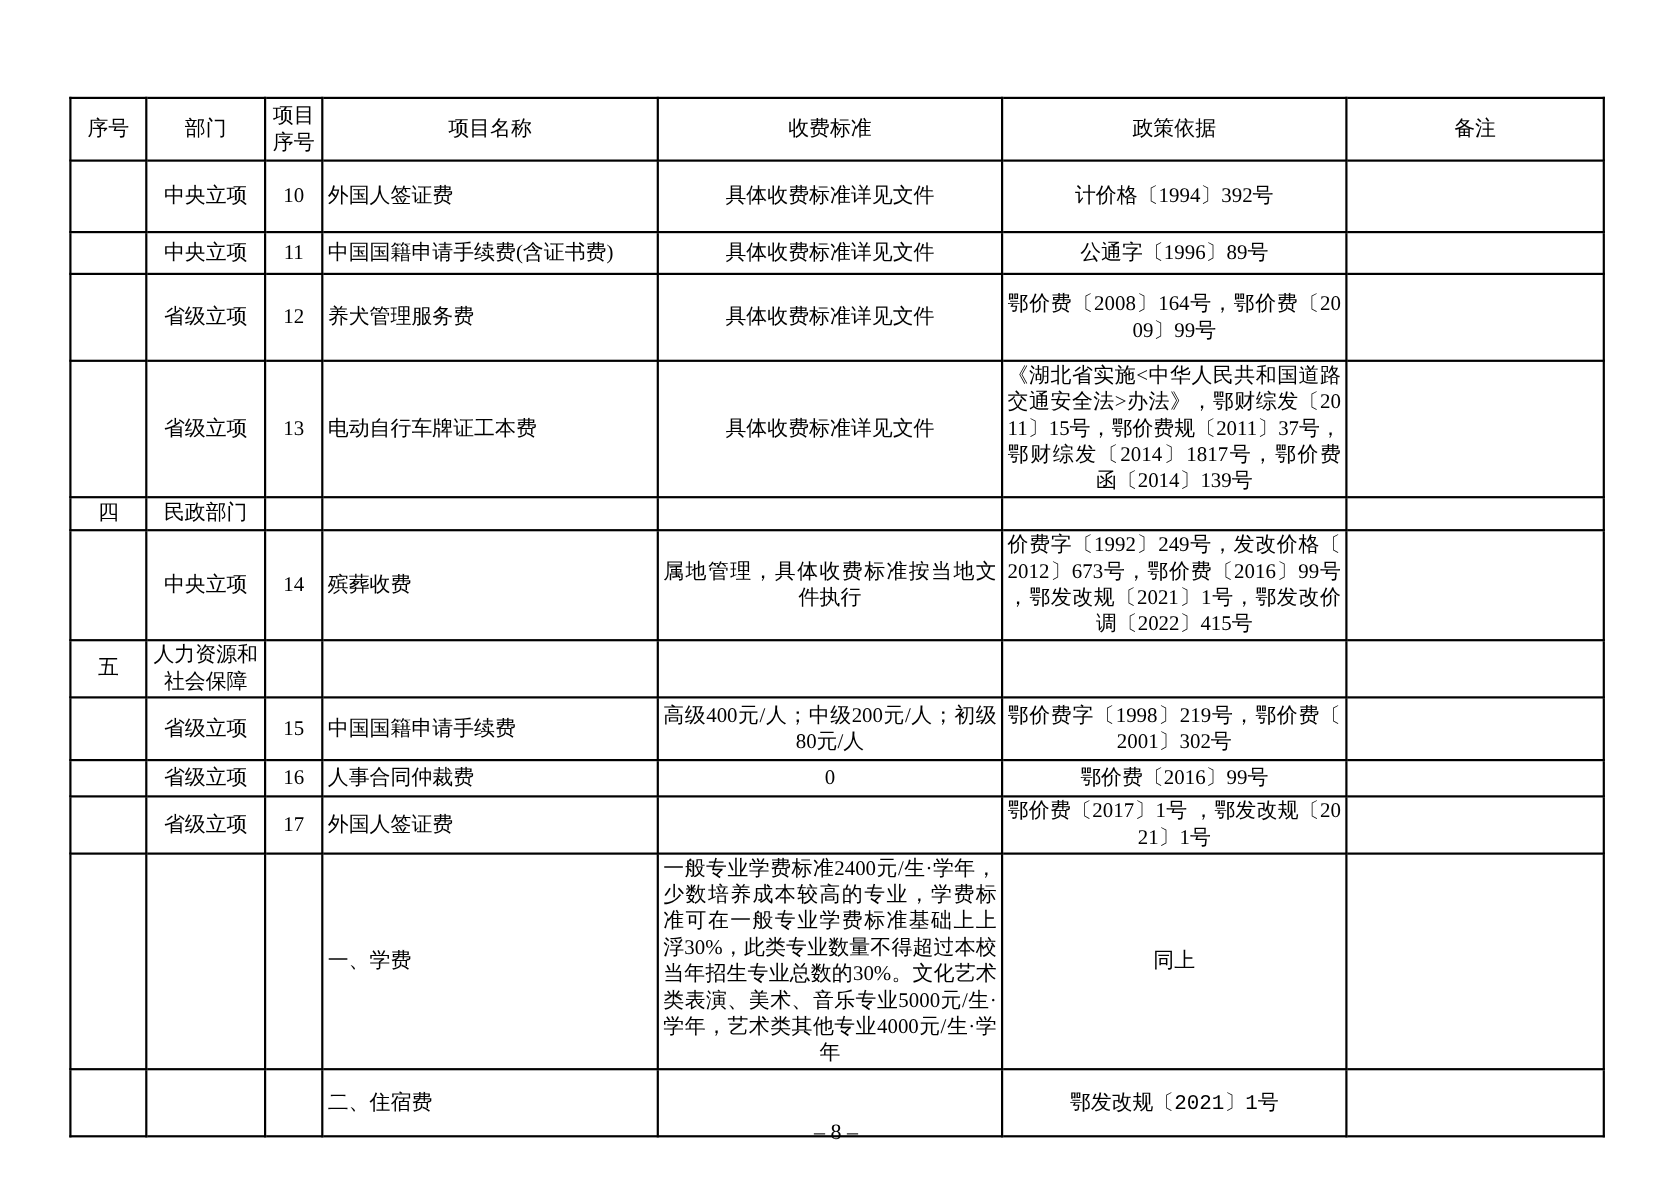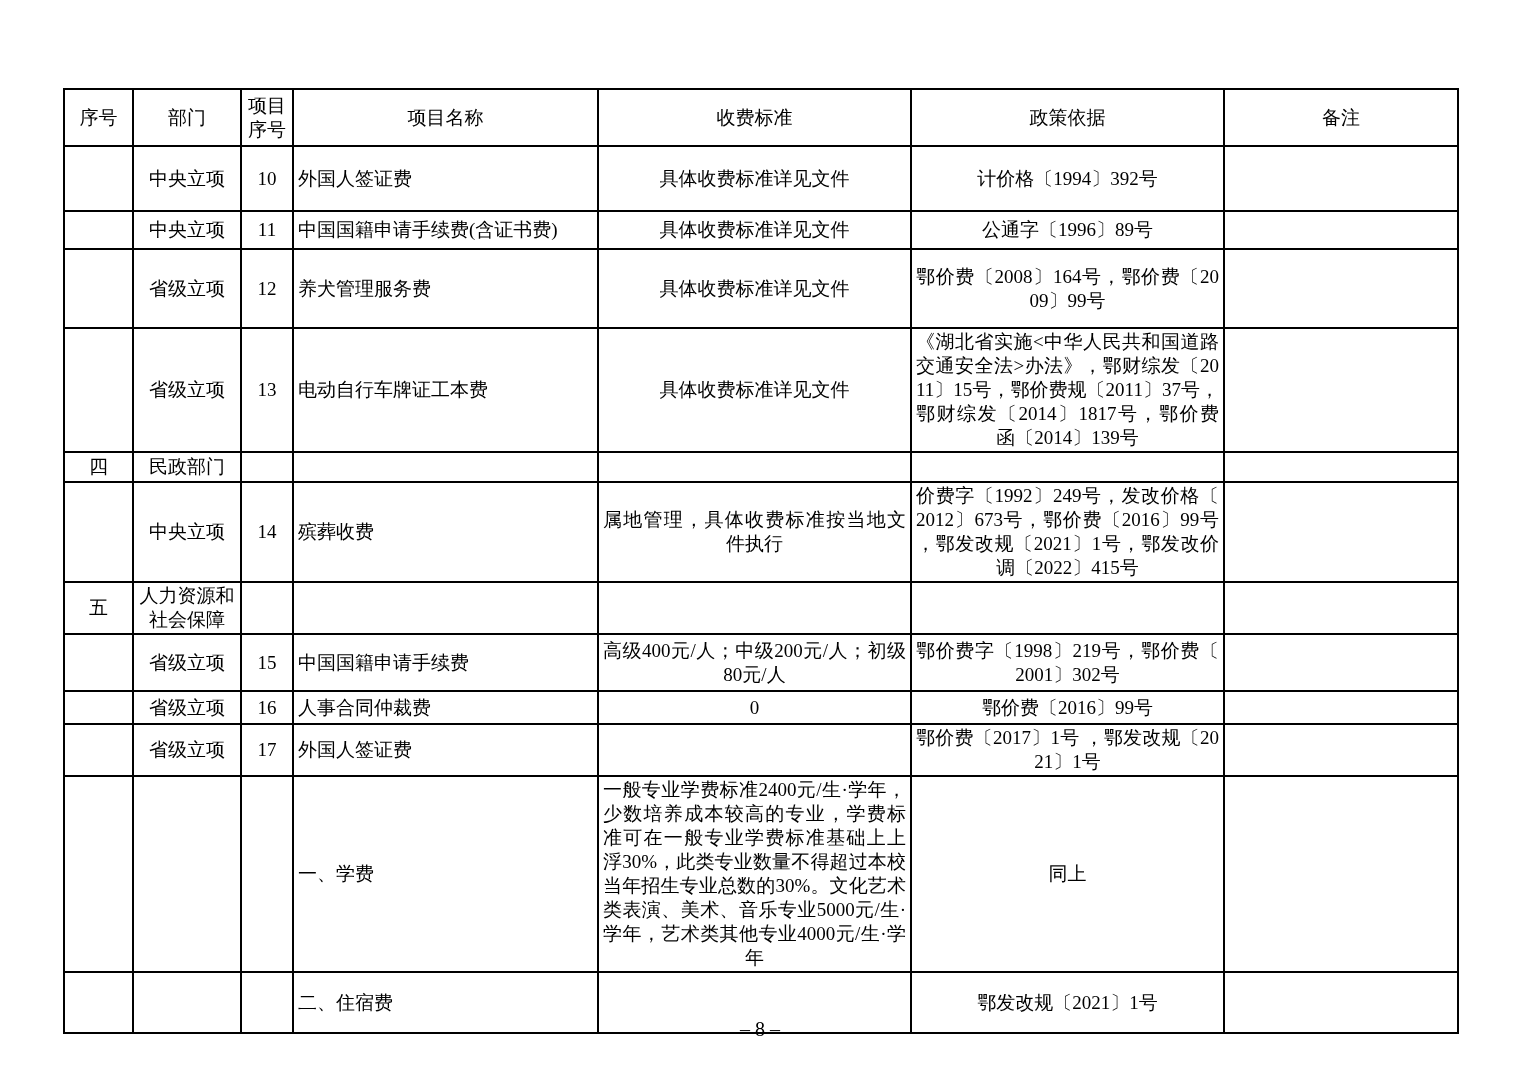--- a/index.html
+++ b/index.html
@@ -42,21 +42,21 @@
   .fee-table tbody tr:nth-child(2)  { height: 38px; }
   .fee-table tbody tr:nth-child(3)  { height: 79px; }
   .fee-table tbody tr:nth-child(4)  { height: 120px; }
   .fee-table tbody tr:nth-child(5)  { height: 30px; }
   .fee-table tbody tr:nth-child(6)  { height: 98px; }
   .fee-table tbody tr:nth-child(7)  { height: 50px; }
   .fee-table tbody tr:nth-child(8)  { height: 57px; }
   .fee-table tbody tr:nth-child(9)  { height: 33px; }
   .fee-table tbody tr:nth-child(10) { height: 52px; }
   .fee-table tbody tr:nth-child(11) { height: 175px; }
-  .fee-table tbody tr:nth-child(12) { height: 61px; }
+  .fee-table tbody tr:nth-child(12) { height: 61px; font-family: Liberation Mono, monospace; }
 
   .c-center { text-align: center; }
   .c-left   { text-align: left; }
   
   .c-just {
     text-align: justify;
     text-align-last: center;
     word-break: break-all;
     line-break: anywhere;
   }

